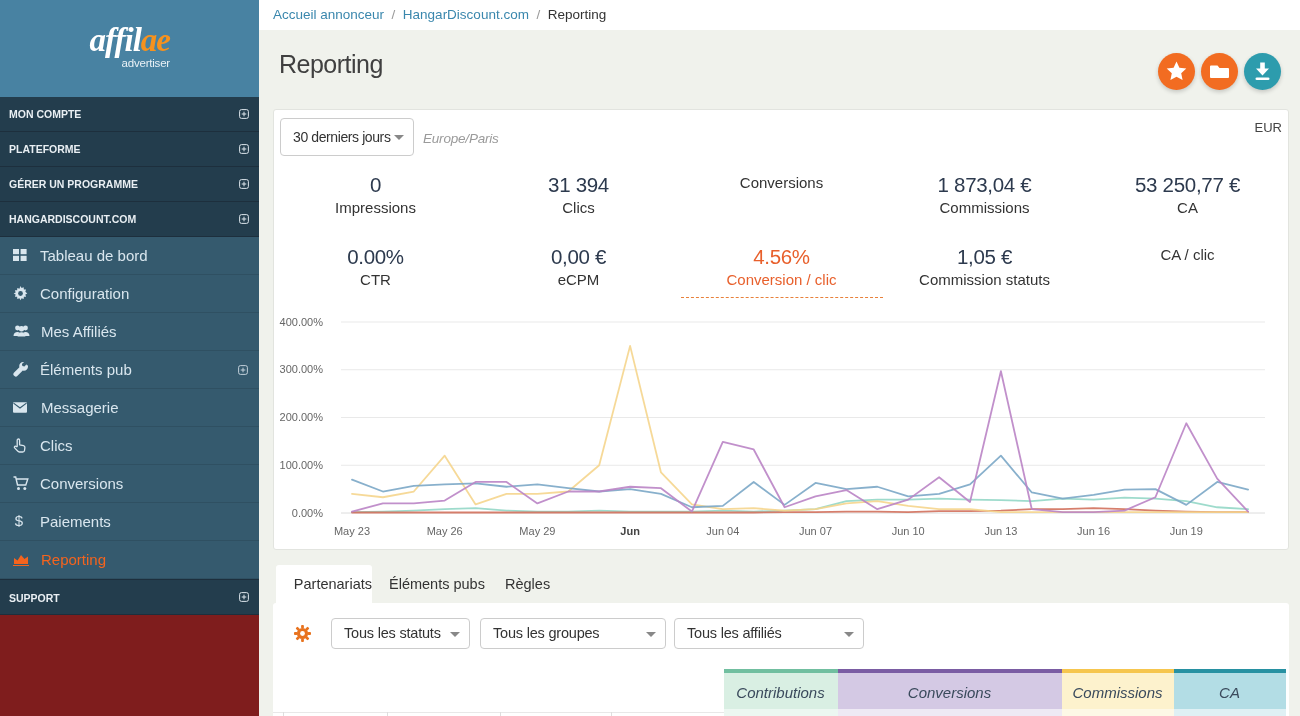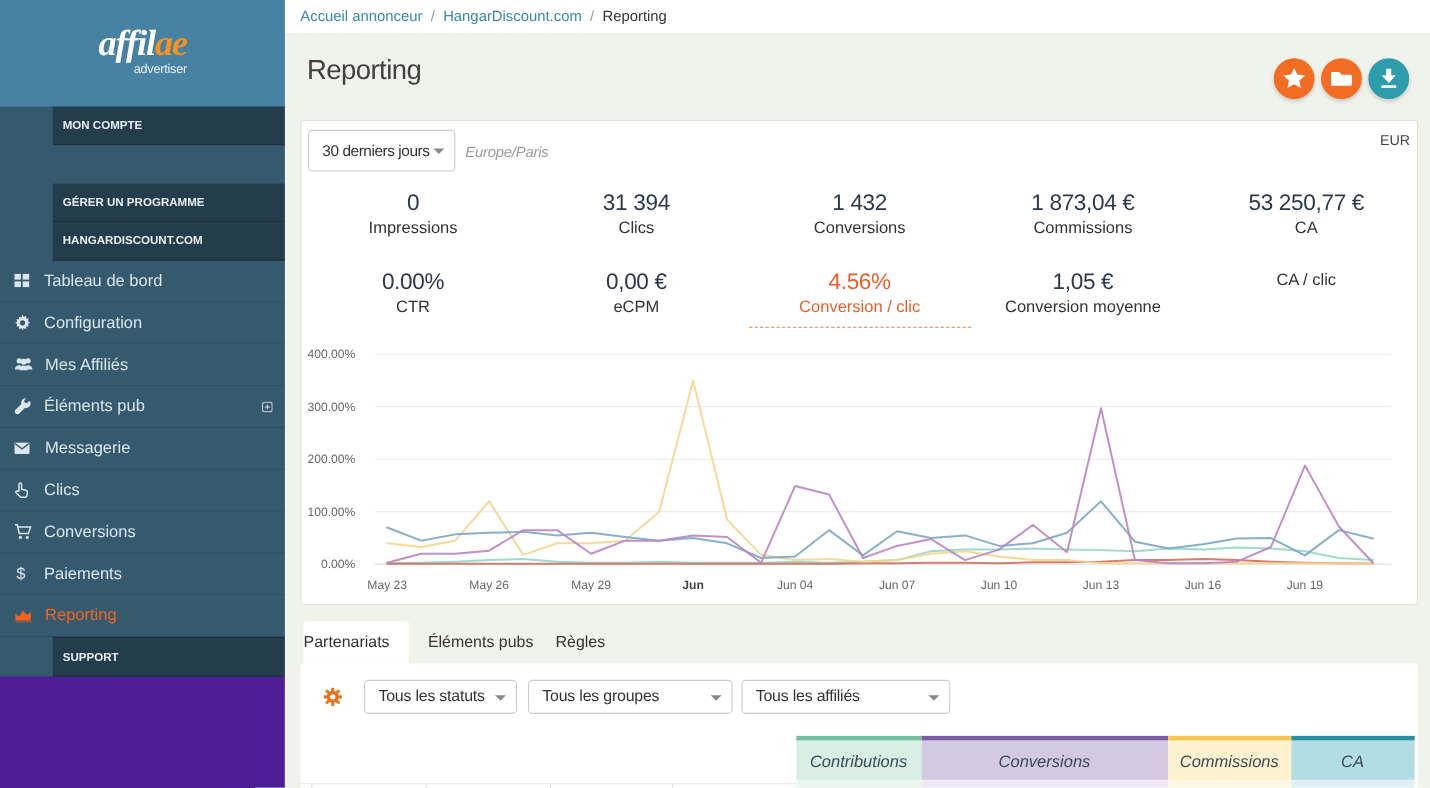--- a/index.html
+++ b/index.html
@@ -1,26 +1,26 @@
 <!DOCTYPE html>
 <html lang="fr"><head>
 <meta charset="utf-8">
 <title>Reporting</title>
 <style>
 * { margin:0; padding:0; box-sizing:border-box; }
 html,body { width:1300px; height:716px; overflow:hidden; font-family:"Liberation Sans", sans-serif; background:#f0f2ec; }
 
 
-#sidebar { position:absolute; left:0; top:0; width:259px; height:716px; background:#4c1d95; }
+#sidebar { position:absolute; left:0; top:0; width:259px; height:716px; background:#7f1d1d; }
 #logoarea { position:absolute; left:0; top:0; width:259px; height:97px; background:#4882a2; }
 #logo { position:absolute; left:72px; top:26px; width:98px; text-align:right; }
 #logo .big { font-family:"Liberation Serif", serif; font-style:italic; font-weight:bold; font-size:33px; color:#fff; letter-spacing:-1px; line-height:28px; }
 #logo .big .ae { color:#f6921e; }
 #logo .sub { font-size:11.5px; color:#e9f1f6; letter-spacing:-0.2px; margin-top:3px; }
-.shead { position:absolute; left:0; width:259px; height:35px; background:#233d4d; border-bottom:1px solid #1d2f3d; color:#e9eff3; font-size:10.5px; font-weight:bold; letter-spacing:0; line-height:34px; padding-left:9px;margin-left:48px; }
+.shead { position:absolute; left:0; width:259px; height:35px; background:#233d4d; border-bottom:1px solid #1d2f3d; color:#e9eff3; font-size:10.5px; font-weight:bold; letter-spacing:0; line-height:34px; padding-left:9px; }
 .shead .plus { position:absolute; right:10px; top:50%; margin-top:-5px; width:10px; height:10px; }
 .sitem { position:absolute; left:0; width:259px; height:37.95px; color:#d9e6ee; font-size:15px; line-height:37.95px; border-bottom:1px solid rgba(0,0,0,0.10); }
 .sitem .label { position:absolute; left:40px; top:0; }
 .sitem .ic { position:absolute; left:13px; top:50%; margin-top:-8px; width:17px; height:16px; display:flex; align-items:center; justify-content:flex-start; }
 .sitem .ic svg { display:block; }
 .sitem.active { color:#f4641e; }
 #navdark { position:absolute; left:0; top:97px; width:259px; height:518px; background:#355a6e; }
 
 
 #main { position:absolute; left:259px; top:0; width:1041px; height:716px; background:#f0f2ec; }
@@ -39,21 +39,21 @@
 #tz { position:absolute; left:149px; top:21px; font-size:13.5px; letter-spacing:-0.2px; font-style:italic; color:#9a9a9a; }
 #eur { position:absolute; right:6px; top:10px; font-size:13px; color:#444; }
 .stat { position:absolute; width:203px; text-align:center; }
 .stat .v { font-size:20.5px; color:#2d3a4e; line-height:25px; letter-spacing:-0.3px; }
 .stat .l { font-size:15px; color:#333; margin-top:2px; }
 .stat.orange .v, .stat.orange .l { color:#e8602c; }
 #dashu { position:absolute; left:407px; top:187px; width:202px; border-bottom:1px dashed #e8813b; }
 
 
 #tabs { position:absolute; left:14px; top:565px; width:1016px; height:38px; }
-#tab1 { position:absolute; left:3px; top:0; width:96px; height:38px; background:#fff; border-radius:3px 3px 0 0; text-align:left; line-height:38px; font-size:14.5px; color:#333; }
+#tab1 { position:absolute; left:3px; top:0; width:96px; height:38px; background:#fff; border-radius:3px 3px 0 0; text-align:right; line-height:38px; font-size:14.5px; color:#333; }
 .tabtxt { position:absolute; top:0; height:38px; line-height:38px; font-size:14.5px; color:#333; }
 
 
 #card2 { position:absolute; left:14px; top:603px; width:1016px; height:113px; background:#fff; border-radius:3px 3px 0 0; }
 .fdd { position:absolute; top:15px; height:31px; border:1px solid #ccc; border-radius:4px; background:#fff; font-size:14.5px; letter-spacing:-0.2px; color:#333; line-height:29px; padding-left:12px; }
 .fdd .caret { position:absolute; right:9px; top:13px; width:0; height:0; border-left:5px solid transparent; border-right:5px solid transparent; border-top:5px solid #888; }
 .ghcell { position:absolute; top:66px; height:40px; text-align:center; font-style:italic; font-size:15px; color:#3a4a5c; line-height:40px; }
 .gstrip { position:absolute; top:106px; height:7px; }
 .vline { position:absolute; top:109px; height:4px; width:1px; background:#dedede; }
 #hline { position:absolute; left:0; top:108.5px; width:451px; height:1px; background:#e8e8e8; }
@@ -66,20 +66,24 @@
     <div id="logo">
       <div class="big">affil<span class="ae">ae</span></div>
       <div class="sub">advertiser</div>
     </div>
   </div>
 
   <div class="shead" style="top:97px;">MON COMPTE<svg class="plus" viewBox="0 0 13 13">
         <rect x="0.8" y="0.8" width="11.4" height="11.4" rx="2.4" fill="none" stroke="#dfe8ee" stroke-width="1.3"></rect>
         <path d="M6.5 3.5v6M3.5 6.5h6" stroke="#dfe8ee" stroke-width="1.3"></path>
       </svg></div>
+  <div class="shead" style="top:132px;">PLATEFORME<svg class="plus" viewBox="0 0 13 13">
+        <rect x="0.8" y="0.8" width="11.4" height="11.4" rx="2.4" fill="none" stroke="#dfe8ee" stroke-width="1.3"></rect>
+        <path d="M6.5 3.5v6M3.5 6.5h6" stroke="#dfe8ee" stroke-width="1.3"></path>
+      </svg></div>
   <div class="shead" style="top:167px;">GÉRER UN PROGRAMME<svg class="plus" viewBox="0 0 13 13">
         <rect x="0.8" y="0.8" width="11.4" height="11.4" rx="2.4" fill="none" stroke="#dfe8ee" stroke-width="1.3"></rect>
         <path d="M6.5 3.5v6M3.5 6.5h6" stroke="#dfe8ee" stroke-width="1.3"></path>
       </svg></div>
   <div class="shead" style="top:202px;">HANGARDISCOUNT.COM<svg class="plus" viewBox="0 0 13 13">
         <rect x="0.8" y="0.8" width="11.4" height="11.4" rx="2.4" fill="none" stroke="#dfe8ee" stroke-width="1.3"></rect>
         <path d="M6.5 3.5v6M3.5 6.5h6" stroke="#dfe8ee" stroke-width="1.3"></path>
       </svg></div>
 
   <div class="sitem" style="top:237px;">
@@ -198,21 +202,20 @@
 
     <div class="stat" style="left:0px; top:62px;">
         <div class="v">0</div>
         <div class="l">Impressions</div>
       </div>
     <div class="stat" style="left:203px; top:62px;">
         <div class="v">31 394</div>
         <div class="l">Clics</div>
       </div>
     <div class="stat" style="left:406px; top:62px;">
-        <div class="v">1 432</div>
         <div class="l">Conversions</div>
       </div>
     <div class="stat" style="left:609px; top:62px;">
         <div class="v">1 873,04 €</div>
         <div class="l">Commissions</div>
       </div>
     <div class="stat" style="left:812px; top:62px;">
         <div class="v">53 250,77 €</div>
         <div class="l">CA</div>
       </div>
@@ -224,21 +227,21 @@
     <div class="stat" style="left:203px; top:134px;">
         <div class="v">0,00 €</div>
         <div class="l">eCPM</div>
       </div>
     <div class="stat orange" style="left:406px; top:134px;">
         <div class="v">4.56%</div>
         <div class="l">Conversion / clic</div>
       </div>
     <div class="stat" style="left:609px; top:134px;">
         <div class="v">1,05 €</div>
-        <div class="l">Conversion moyenne</div>
+        <div class="l">Commission statuts</div>
       </div>
     <div class="stat" style="left:812px; top:134px;">
         <div class="l">CA / clic</div>
       </div>
     <div id="dashu"></div>
     <div id="chartbox" style="position:absolute; left:0; top:200px; width:862px; height:239px;"><svg width="1014" height="239" viewBox="0 0 1014 239">
           <line x1="67" y1="12" x2="991" y2="12" stroke="#e9e9e9" stroke-width="1"></line>
           <text x="49" y="15.5" font-size="11" fill="#666" text-anchor="end">400.00%</text>
           <line x1="67" y1="59.75" x2="991" y2="59.75" stroke="#e9e9e9" stroke-width="1"></line>
           <text x="49" y="63.25" font-size="11" fill="#666" text-anchor="end">300.00%</text>

